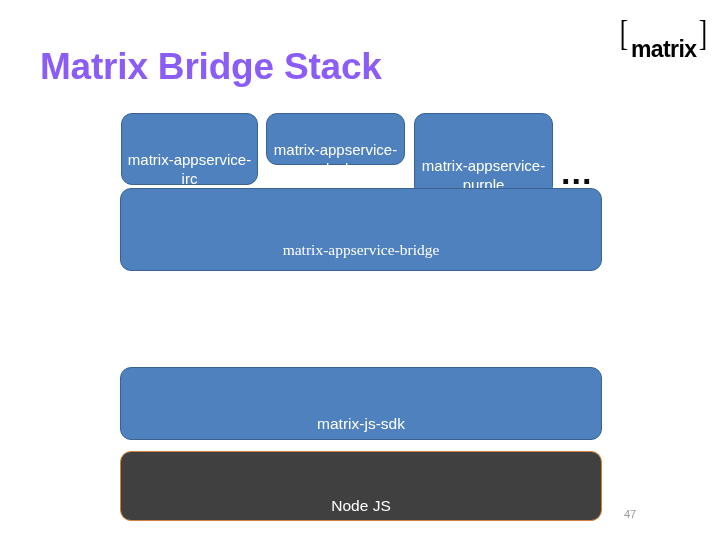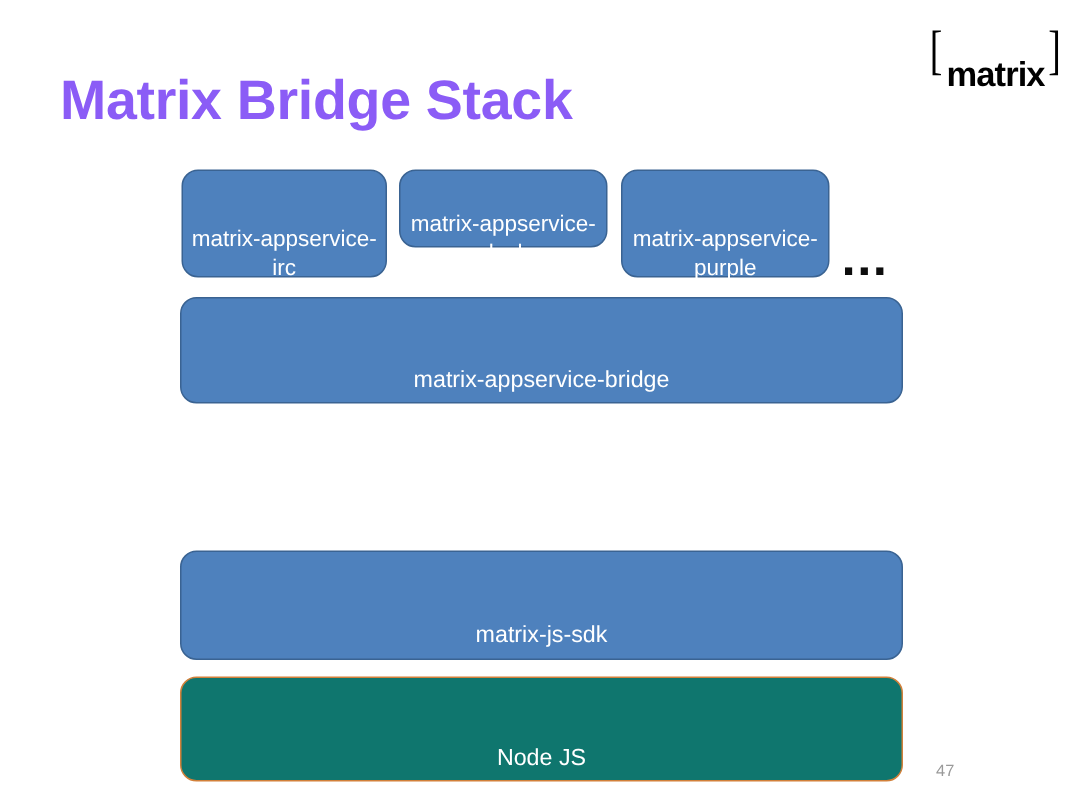--- a/index.html
+++ b/index.html
@@ -68,54 +68,54 @@
     justify-content: center;
     text-align: center;
     color: #ffffff;
     border-radius: 11px;
   }
   .box-blue {
     background: #4E81BD;
     border: 1.4px solid #3A6392;
   }
   .box-orange {
-    background: #0f766e;
+    background: #404040;
     border: 1.4px solid #D2803A;
   }
   .box-label {
     font-size: 15px;
     line-height: 1.28;
     color: #ffffff;
     font-weight: normal;
     margin-top: 40px;
   }
   .wide-label {
     font-size: 15.5px;
   }
 
   
   #box-irc    { left: 121px; top: 113px; width: 137px; height: 72px; }
   #box-slack  { left: 266px; top: 113px; width: 139px; height: 52px; }
-  #box-purple { left: 414px; top: 113px; width: 139px; height: 72px; }
+  #box-purple { left: 414px; top: 113px; width: 139px; height: 84px; }
 
   
   #ellipsis {
     position: absolute;
     left: 561px;
     top: 155px;
     font-family: "Liberation Sans", sans-serif;
     font-size: 34px;
     font-weight: bold;
     color: #0d0d0d;
     letter-spacing: 1px;
     line-height: 34px;
   }
 
   
-  #bar-bridge { left: 120px; top: 198px; width: 482px; height: 71px; }
+  #bar-bridge { left: 120px; top: 188px; width: 482px; height: 83px; font-family: Liberation Serif, serif; }
   #bar-node   { left: 120px; top: 283px; width: 482px; height: 73px; }
   #bar-sdk    { left: 120px; top: 367px; width: 482px; height: 73px; }
   #bar-nodejs { left: 120px; top: 451px; width: 482px; height: 70px; }
 
   
   #page-number {
     position: absolute;
     left: 624px;
     top: 508px;
     font-size: 11px;

